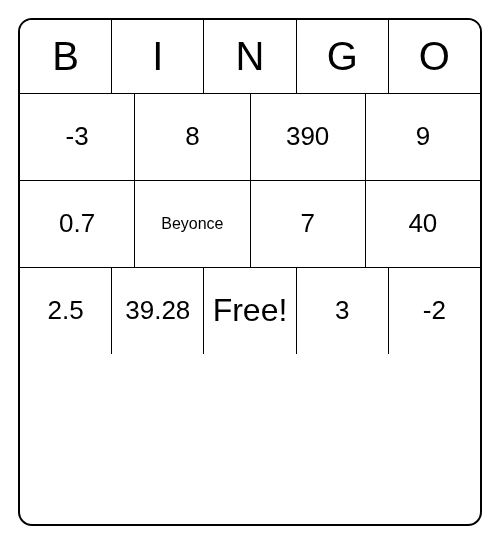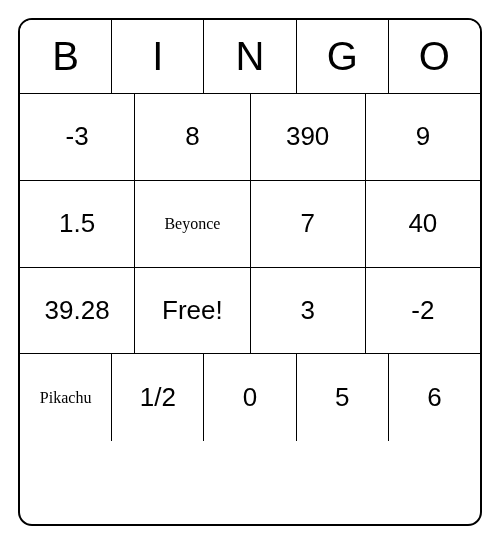--- a/index.html
+++ b/index.html
@@ -34,22 +34,22 @@
     background: #fff;
   }
   .row .cell:last-child { border-right: none; }
   .row:last-child .cell { border-bottom: none; }
   .hdr {
     height: 74px;
     font-size: 40px;
     font-weight: 400;
   }
   .body-row { height: 86.8px; }
-  .small { font-size: 16px; font-family: Liberation Serif, serif; }
-  .free { font-size: 26px; }
+  .small { font-size: 16px; }
+  .free { font-size: 32px; }
 </style>
 </head>
 <body>
 
 <div class="card">
   <div class="row">
     <div class="cell hdr">B</div>
     <div class="cell hdr">I</div>
     <div class="cell hdr">N</div>
     <div class="cell hdr">G</div>
@@ -57,34 +57,28 @@
   </div>
 
   <div class="row body-row">
     <div class="cell">-3</div>
     <div class="cell">8</div>
     <div class="cell">390</div>
     <div class="cell">9</div>
   </div>
 
   <div class="row body-row">
-    <div class="cell">1.5</div>
+    <div class="cell">0.7</div>
     <div class="cell small">Beyonce</div>
     <div class="cell">7</div>
     <div class="cell">40</div>
   </div>
 
   <div class="row body-row">
+    <div class="cell">2.5</div>
     <div class="cell">39.28</div>
     <div class="cell free">Free!</div>
     <div class="cell">3</div>
     <div class="cell">-2</div>
   </div>
 
-  <div class="row body-row">
-    <div class="cell small">Pikachu</div>
-    <div class="cell">1/2</div>
-    <div class="cell">0</div>
-    <div class="cell">5</div>
-    <div class="cell">6</div>
-  </div>
 
 </div>
 
 </body></html>

